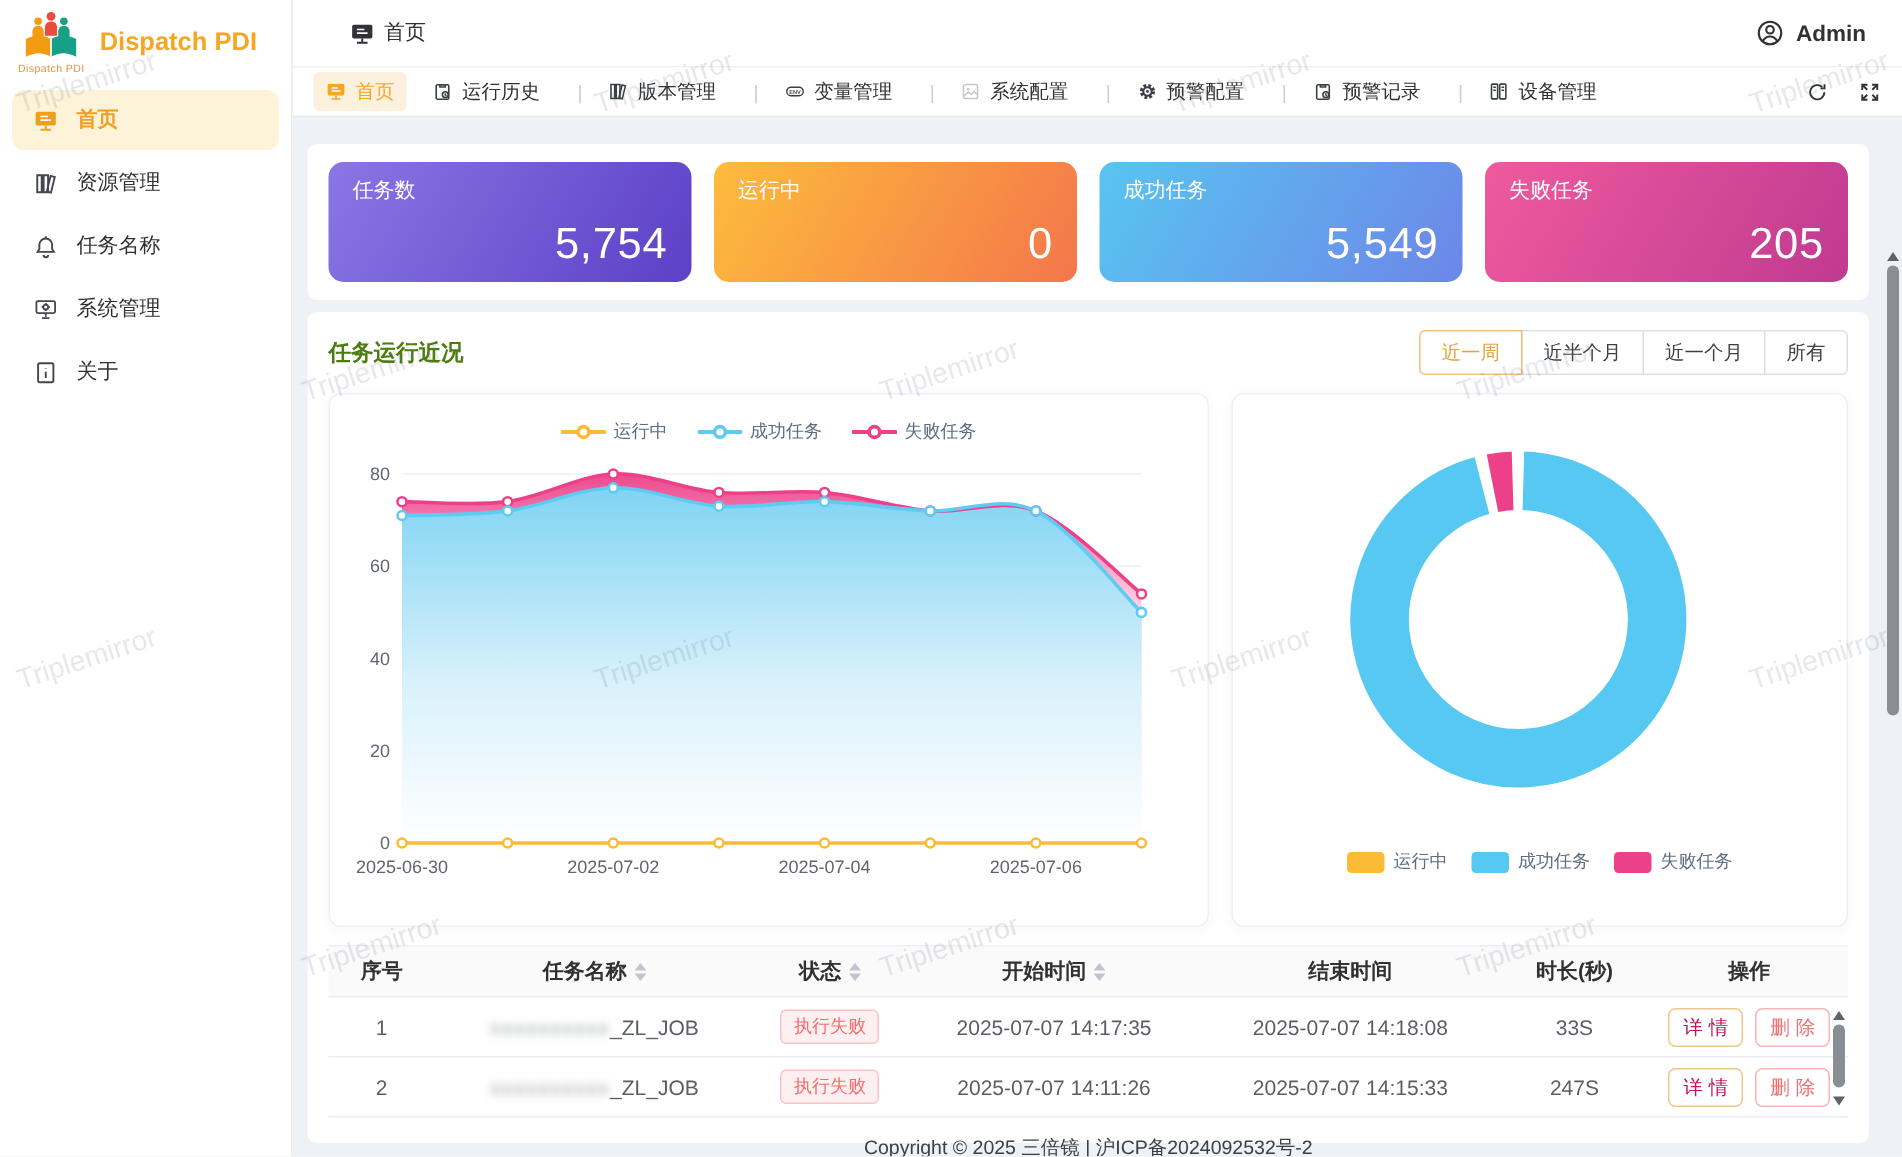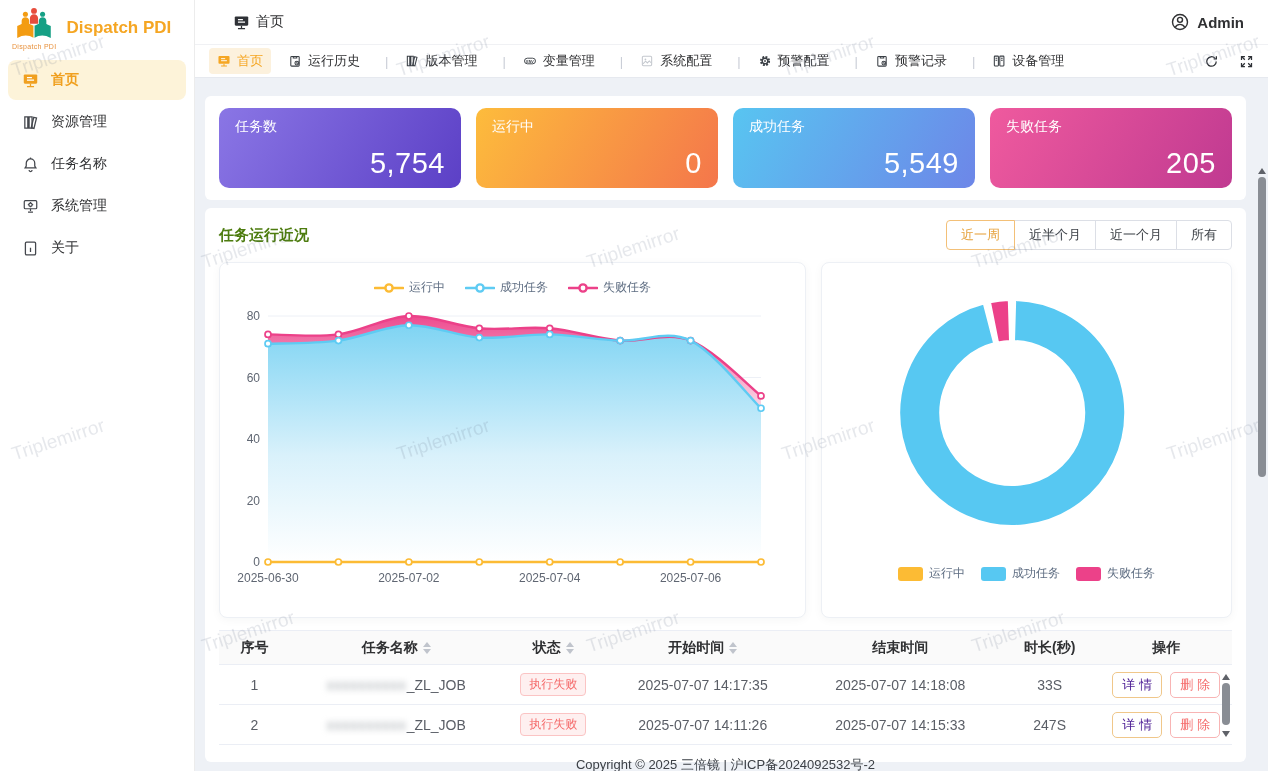--- a/index.html
+++ b/index.html
@@ -75,21 +75,21 @@
   thead th { font-size:14px; color:#303133; font-weight:bold; background:#fafafa; border-top:1px solid #ebeef5; border-bottom:1px solid #ebeef5; height:34px; text-align:center; }
   tbody td { font-size:14px; color:#5a5e66; height:40px; text-align:center; border-bottom:1px solid #ebeef5; }
   .th-inner { display:inline-flex; align-items:center; gap:5px; }
   .carets { display:inline-flex; flex-direction:column; gap:2px; }
   .caret { width:0; height:0; border:4px solid transparent; }
   .caret.up { border-bottom:5px solid #c0c4cc; border-top:none; }
   .caret.down { border-top:5px solid #c0c4cc; border-bottom:none; }
   .name-blur { color:#9aa0a6; filter:blur(3px); letter-spacing:1px; user-select:none; }
   .badge-fail { display:inline-block; padding:2px 8px; font-size:12px; color:#f56c6c; background:#fef0f0; border:1px solid #fbc4c4; border-radius:4px; }
   .btn-mini { display:inline-block; padding:3px 5px 3px 9px; font-size:13px; letter-spacing:4px; border-radius:5px; background:#fff; cursor:pointer; margin:0 4px; }
-  .btn-detail { color:#4c1d95; border:1px solid #f0c78a; }
+  .btn-detail { color:#be185d; border:1px solid #f0c78a; }
   .btn-delete { color:#f56c6c; border:1px solid #f8b4b4; }
 
   .footer { text-align:center; font-size:13px; color:#3c4046; padding:11px 0 12px; }
 
   
   .page-scrollbar { position:absolute; right:2px; top:86px; bottom:4px; width:9px; z-index:10; }
   .page-scrollbar .arrow-up, .tbl-scroll .arrow-up { width:0; height:0; border:4px solid transparent; border-bottom:6px solid #5f6269; margin:0 auto 3px; }
   .page-scrollbar .thumb { width:8px; height:300px; background:#898d94; border-radius:4px; margin:0 auto; }
   .tbl-scroll { position:absolute; right:2px; top:40px; bottom:4px; width:9px; }
   .tbl-scroll .thumb { width:8px; height:42px; background:#898d94; border-radius:4px; margin:0 auto; }

